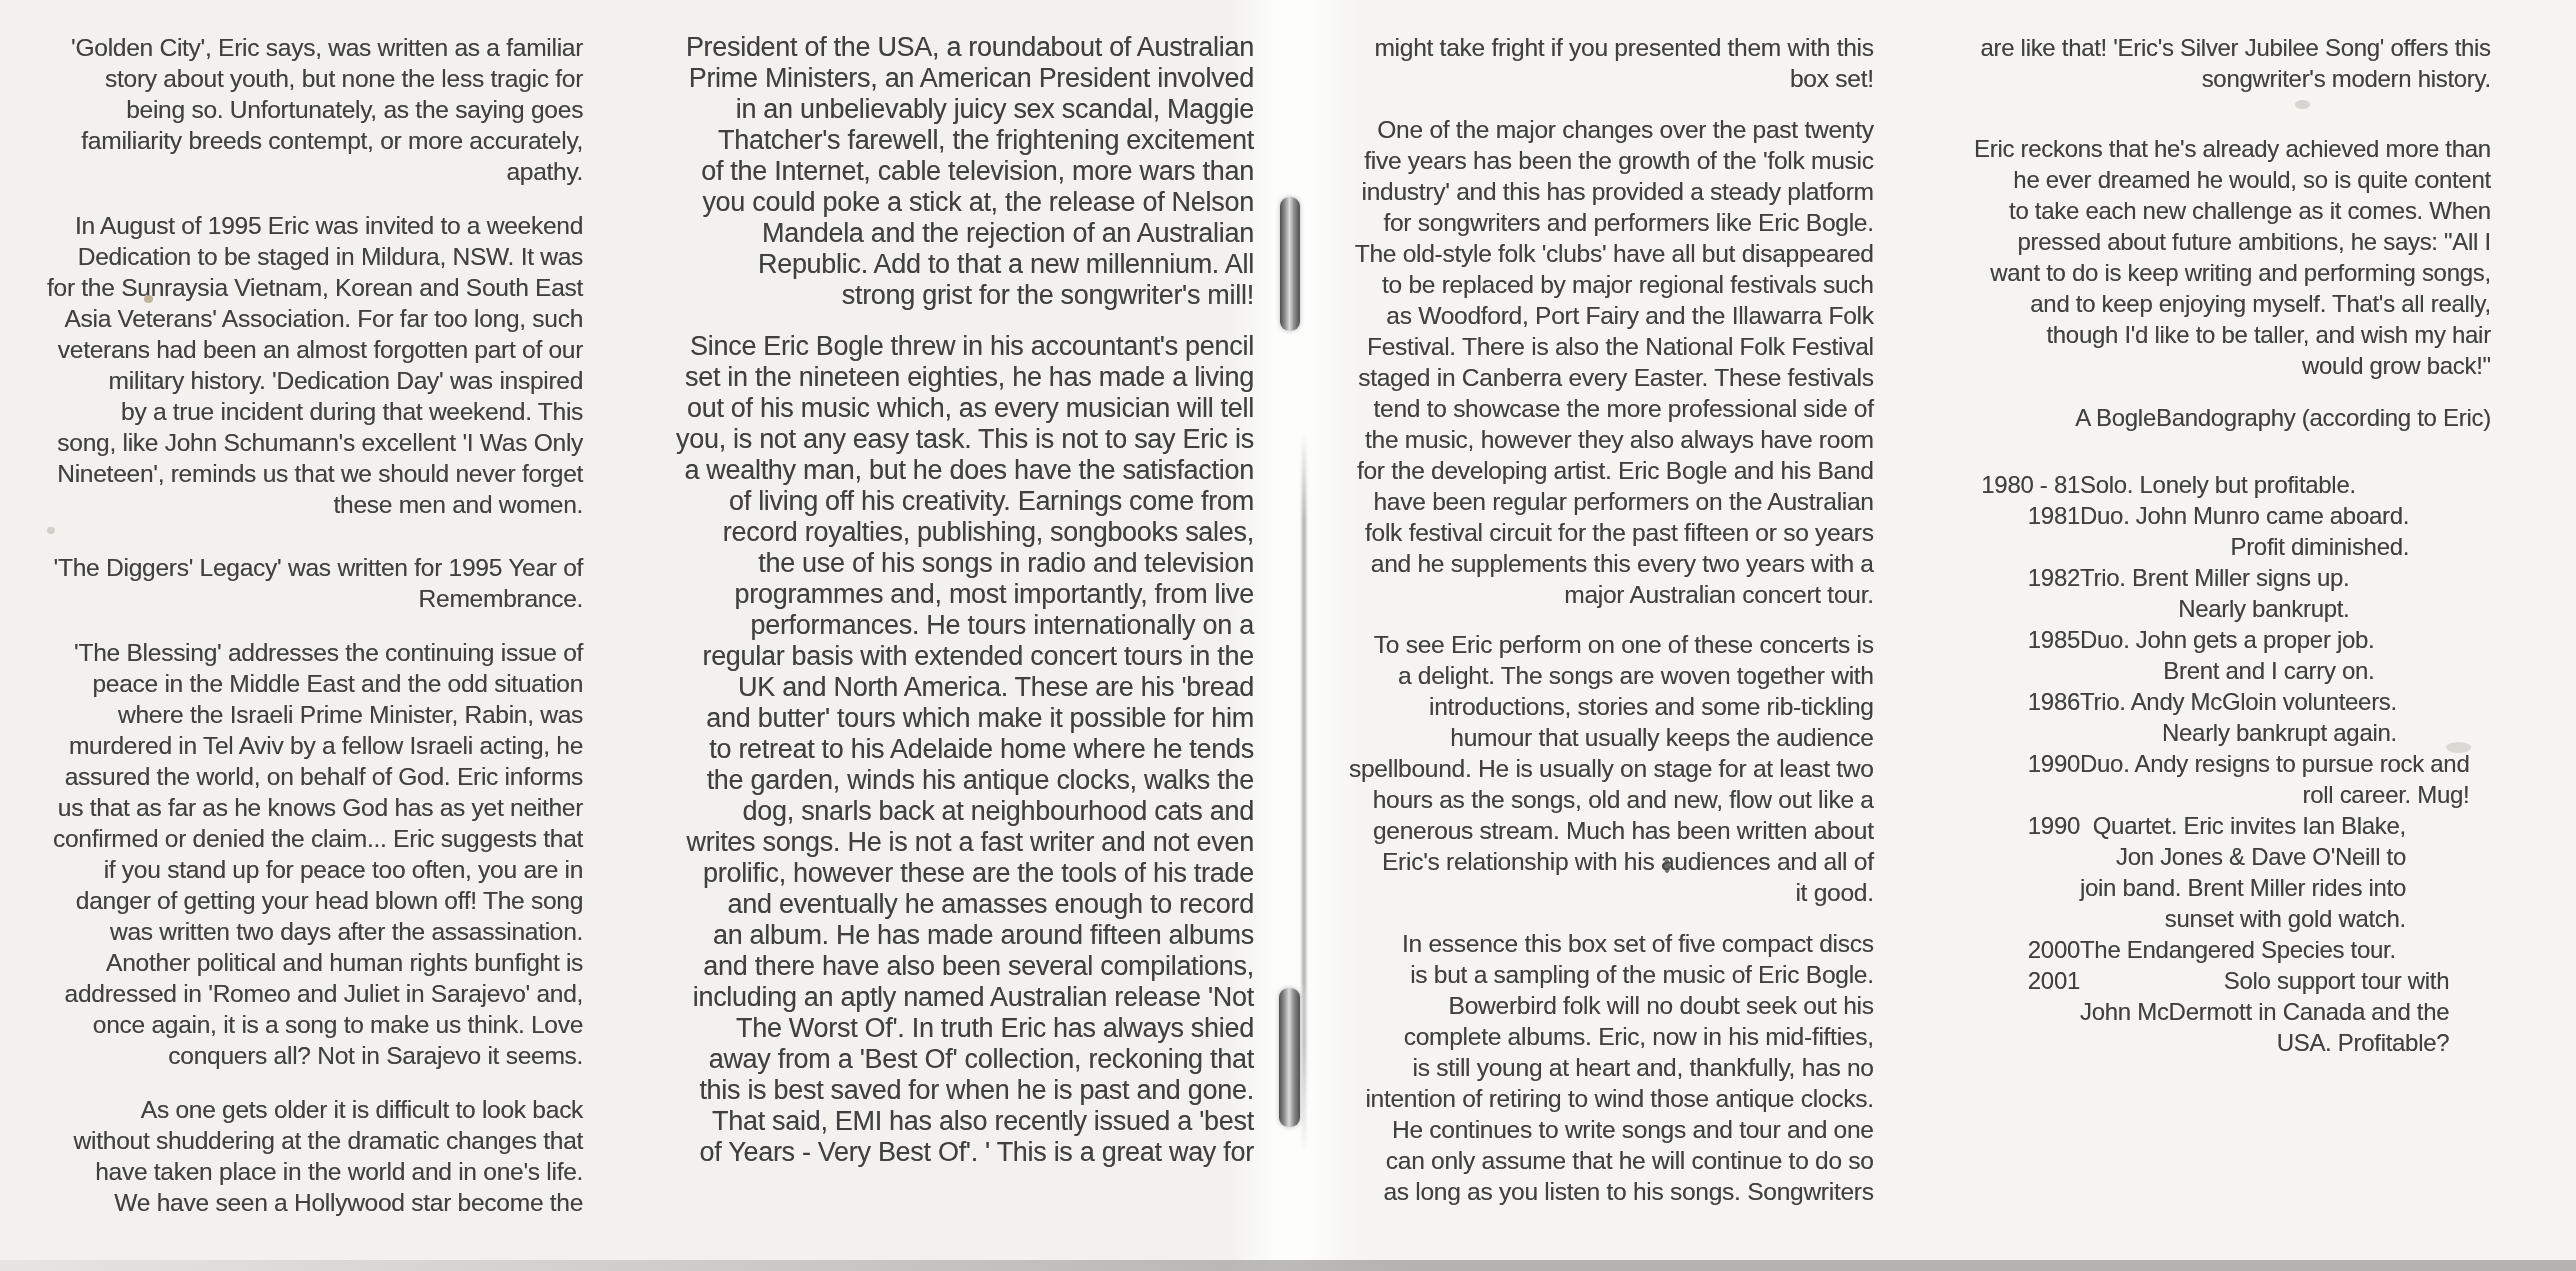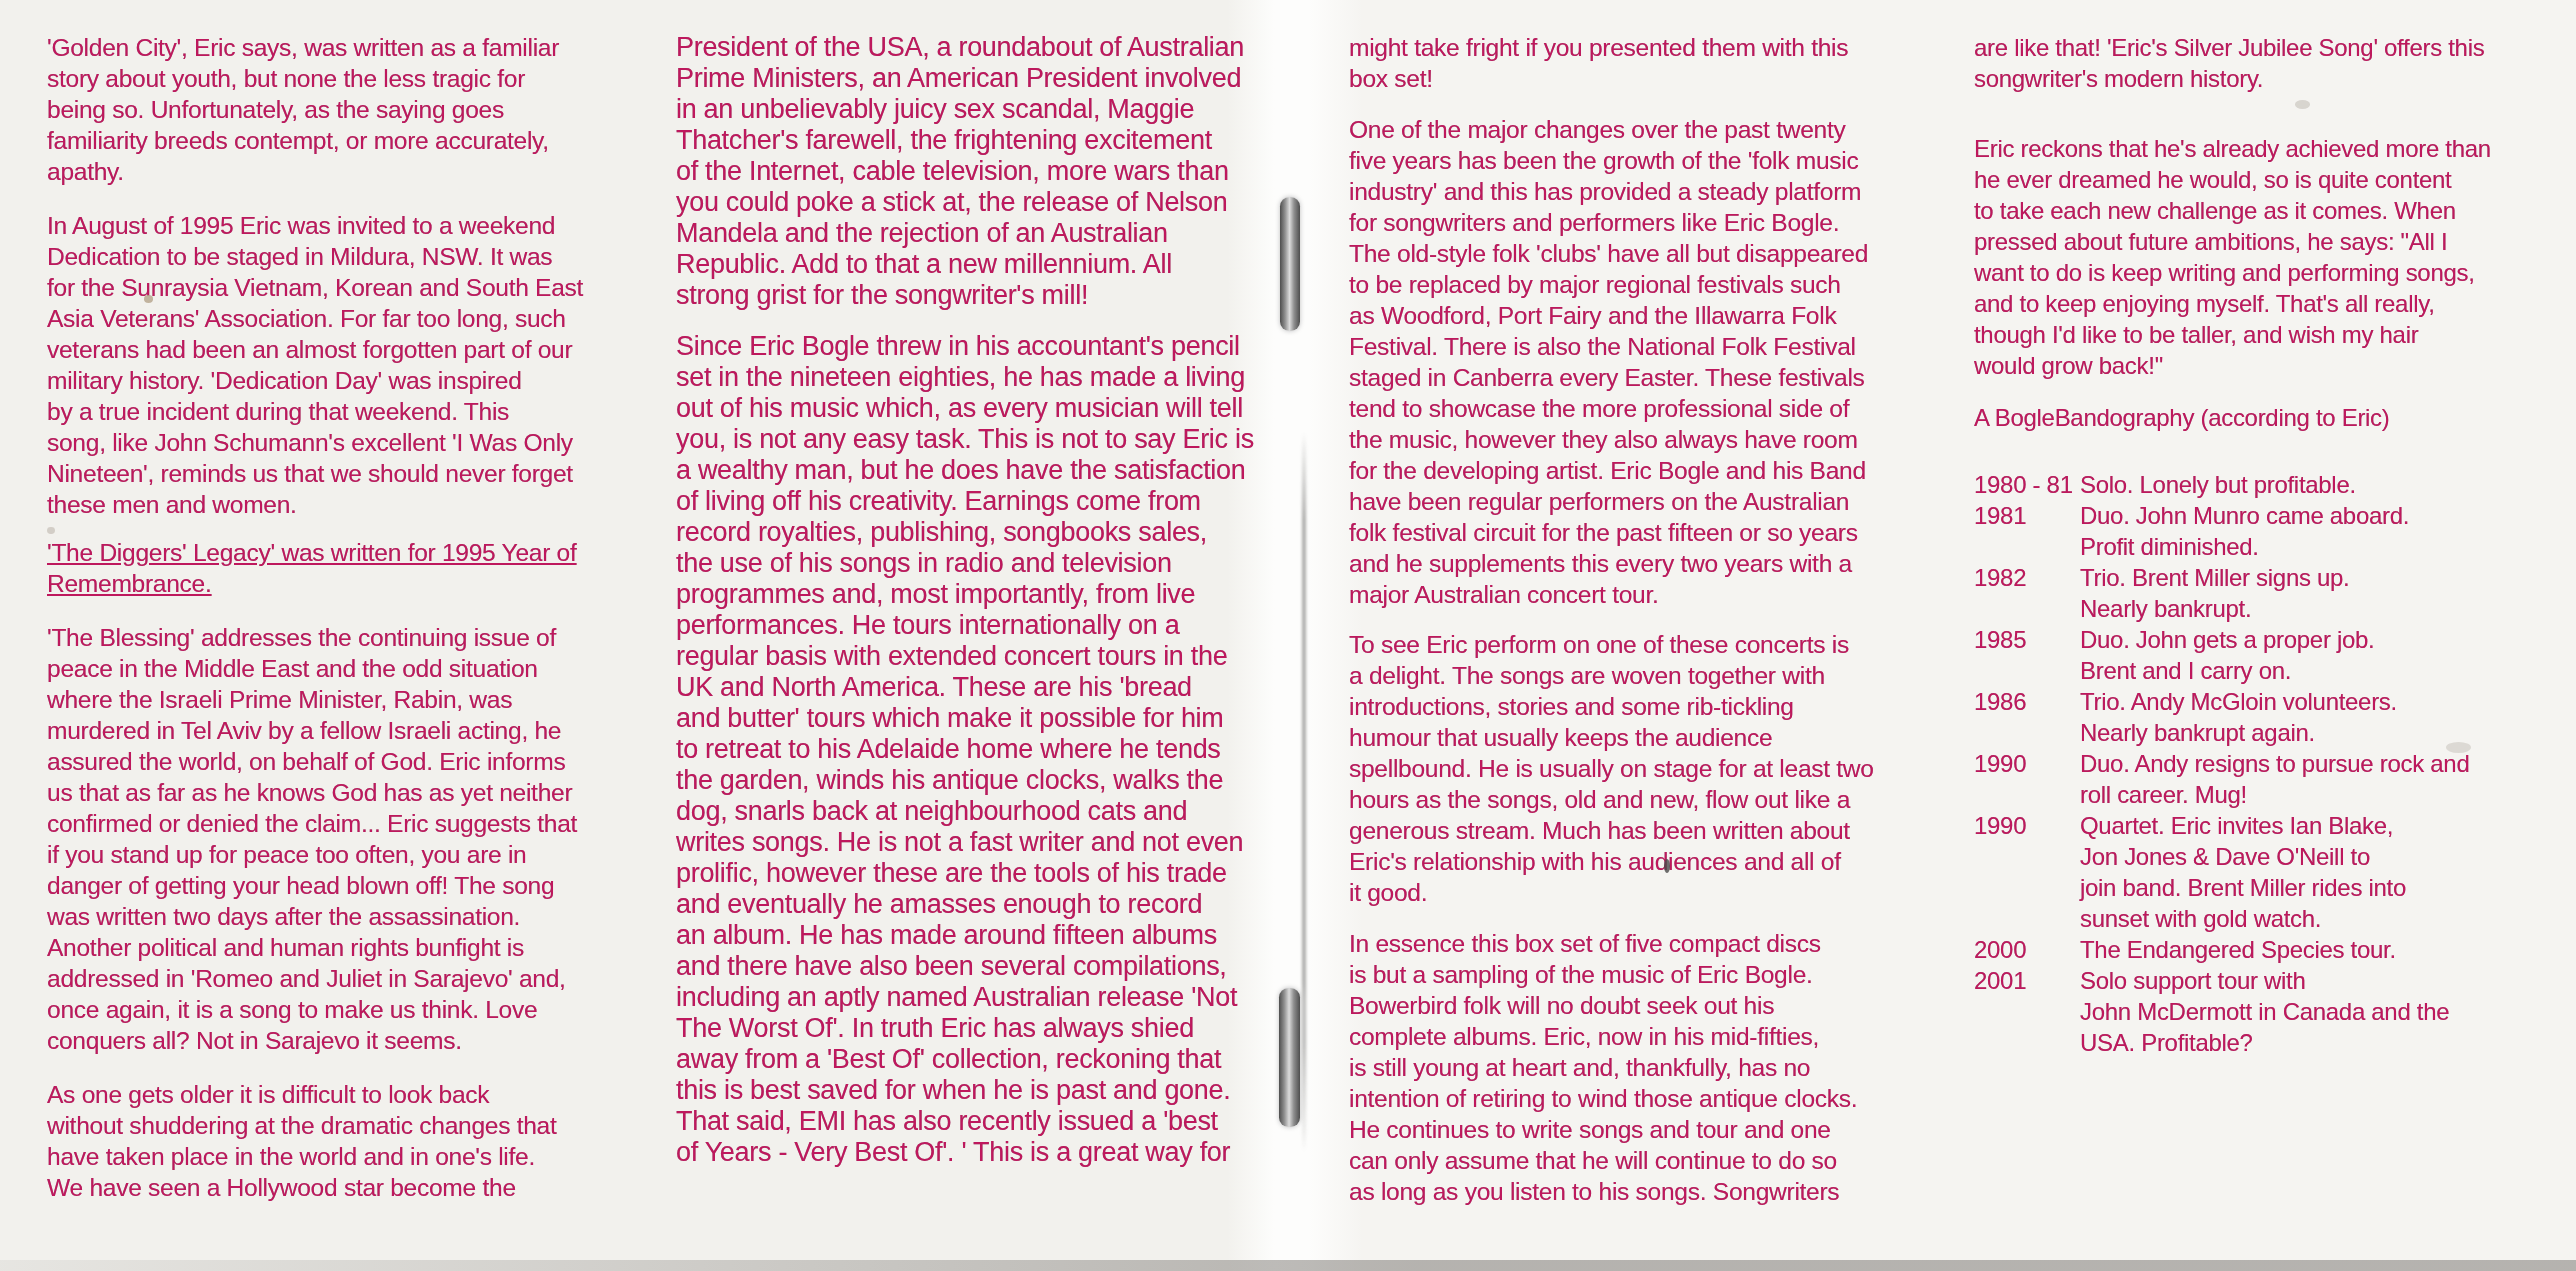--- a/index.html
+++ b/index.html
@@ -65,21 +65,21 @@
   .banddesc { }
   .speck {
     position: absolute;
     border-radius: 50%;
     pointer-events: none;
   }
 </style>
 </head>
 <body>
 
-<div class="spread" style="color: #be185d;">
+<div class="spread" style="color: #404040; text-align: right;">
   <div class="page page-left" style="background: rgb(242, 241, 237);"></div>
   <div class="page page-right" style="background: rgb(245, 244, 241);"></div>
   <div class="gutter" style="left: 1227px; width: 136px; background: linear-gradient(to right, rgba(255, 255, 255, 0) 0%, rgb(253, 253, 252) 35%, rgb(253, 253, 252) 60%, rgba(255, 255, 255, 0) 100%);"></div>
   <div class="crease" style="left: 1302px; top: 432px; height: 720px; background: linear-gradient(rgba(0, 0, 0, 0), rgb(111, 110, 108) 12%, rgb(111, 110, 108) 85%, rgba(0, 0, 0, 0));"></div>
   <div id="staples">
       <div class="staple" style="left: 1280px; top: 197px; width: 19.5px; height: 134px; background: linear-gradient(to right, rgb(78, 78, 78) 0%, rgb(143, 143, 143) 25%, rgb(220, 220, 220) 48%, rgb(143, 143, 143) 70%, rgb(78, 78, 78) 100%);"></div>
       <div class="staple" style="left: 1279px; top: 988px; width: 21px; height: 139px; background: linear-gradient(to right, rgb(78, 78, 78) 0%, rgb(143, 143, 143) 25%, rgb(220, 220, 220) 48%, rgb(143, 143, 143) 70%, rgb(78, 78, 78) 100%);"></div>
     </div>
   <div id="columns">
       <div class="column" style="left: 47px; top: 32px; font-size: 24.6px; line-height: 31px;">
@@ -95,21 +95,21 @@
           <div class="line">Dedication to be staged in Mildura, NSW. It was</div>
           <div class="line">for the Sunraysia Vietnam, Korean and South East</div>
           <div class="line">Asia Veterans' Association. For far too long, such</div>
           <div class="line">veterans had been an almost forgotten part of our</div>
           <div class="line">military history. 'Dedication Day' was inspired</div>
           <div class="line">by a true incident during that weekend. This</div>
           <div class="line">song, like John Schumann's excellent 'I Was Only</div>
           <div class="line">Nineteen', reminds us that we should never forget</div>
           <div class="line">these men and women.</div>
         </div>
-        <div class="para" style="margin-top: 17px; text-decoration: underline;">
+        <div class="para" style="margin-top: 32px;">
           <div class="line">'The Diggers' Legacy' was written for 1995 Year of</div>
           <div class="line">Remembrance.</div>
         </div>
         <div class="para" style="margin-top: 23px;">
           <div class="line">'The Blessing' addresses the continuing issue of</div>
           <div class="line">peace in the Middle East and the odd situation</div>
           <div class="line">where the Israeli Prime Minister, Rabin, was</div>
           <div class="line">murdered in Tel Aviv by a fellow Israeli acting, he</div>
           <div class="line">assured the world, on behalf of God. Eric informs</div>
           <div class="line">us that as far as he knows God has as yet neither</div>

